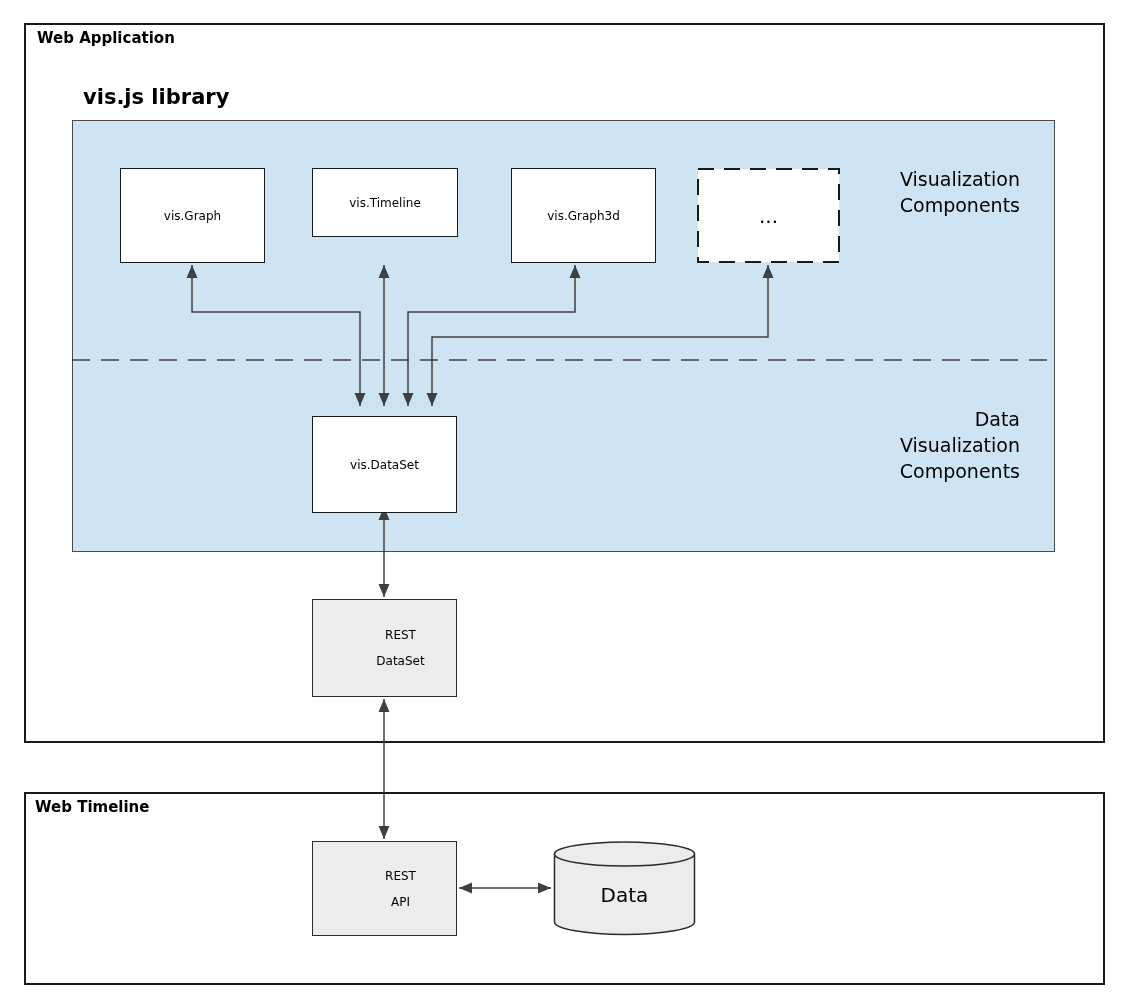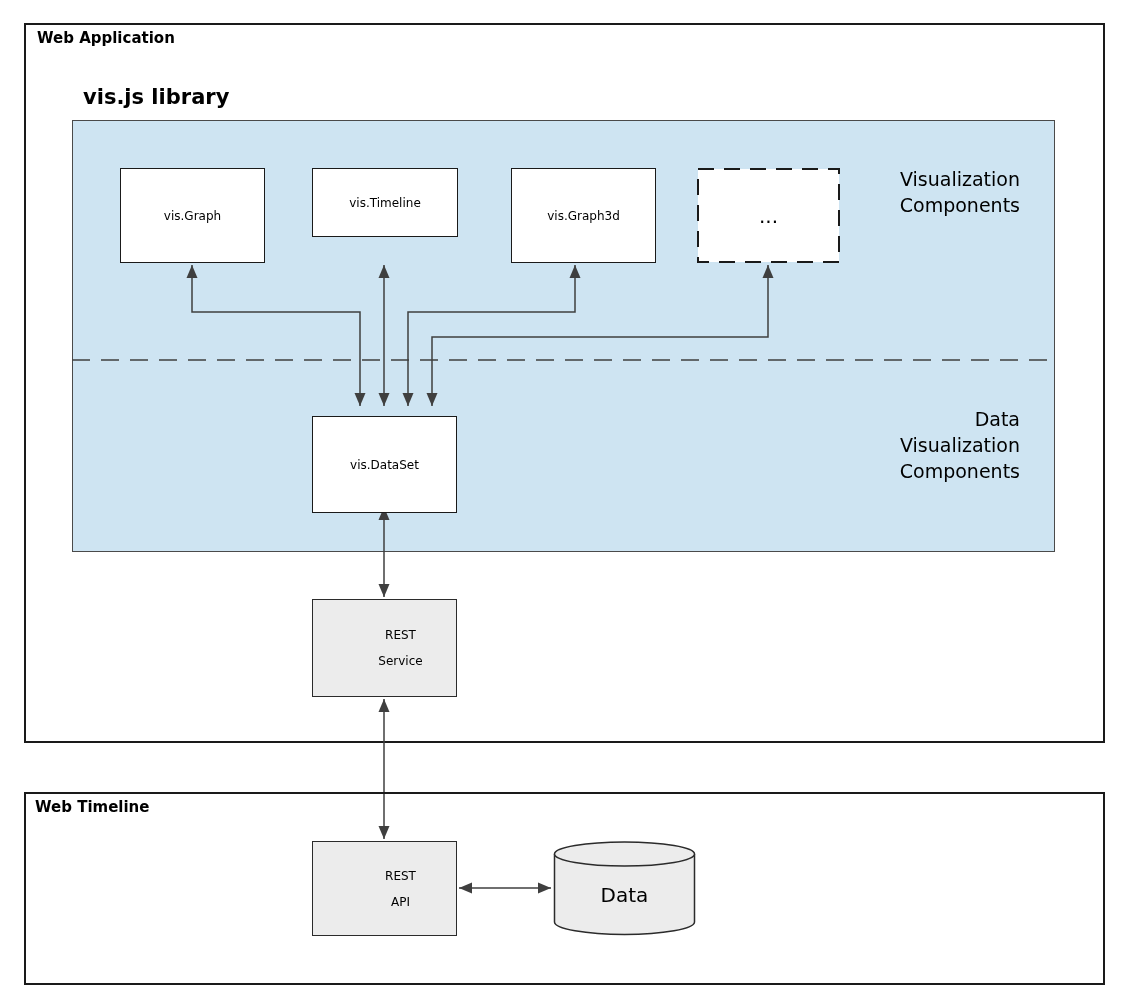--- a/index.html
+++ b/index.html
@@ -167,21 +167,21 @@
     <span class="line">Components</span>
   </div>
 
   <div class="node" id="node-dataset">
     <span>vis.DataSet</span>
   </div>
 
   <div class="node gray" id="node-restclient">
     <div>
       <span class="line">REST</span>
-      <span class="line">Service</span>
+      <span class="line">DataSet</span>
     </div>
   </div>
 
   <div class="outer-box" id="webservice-box"></div>
   <div class="outer-title" id="webservice-title">Web Timeline</div>
 
   <div class="node gray" id="node-restapi">
     <div>
       <span class="line">REST</span>
       <span class="line">API</span>

